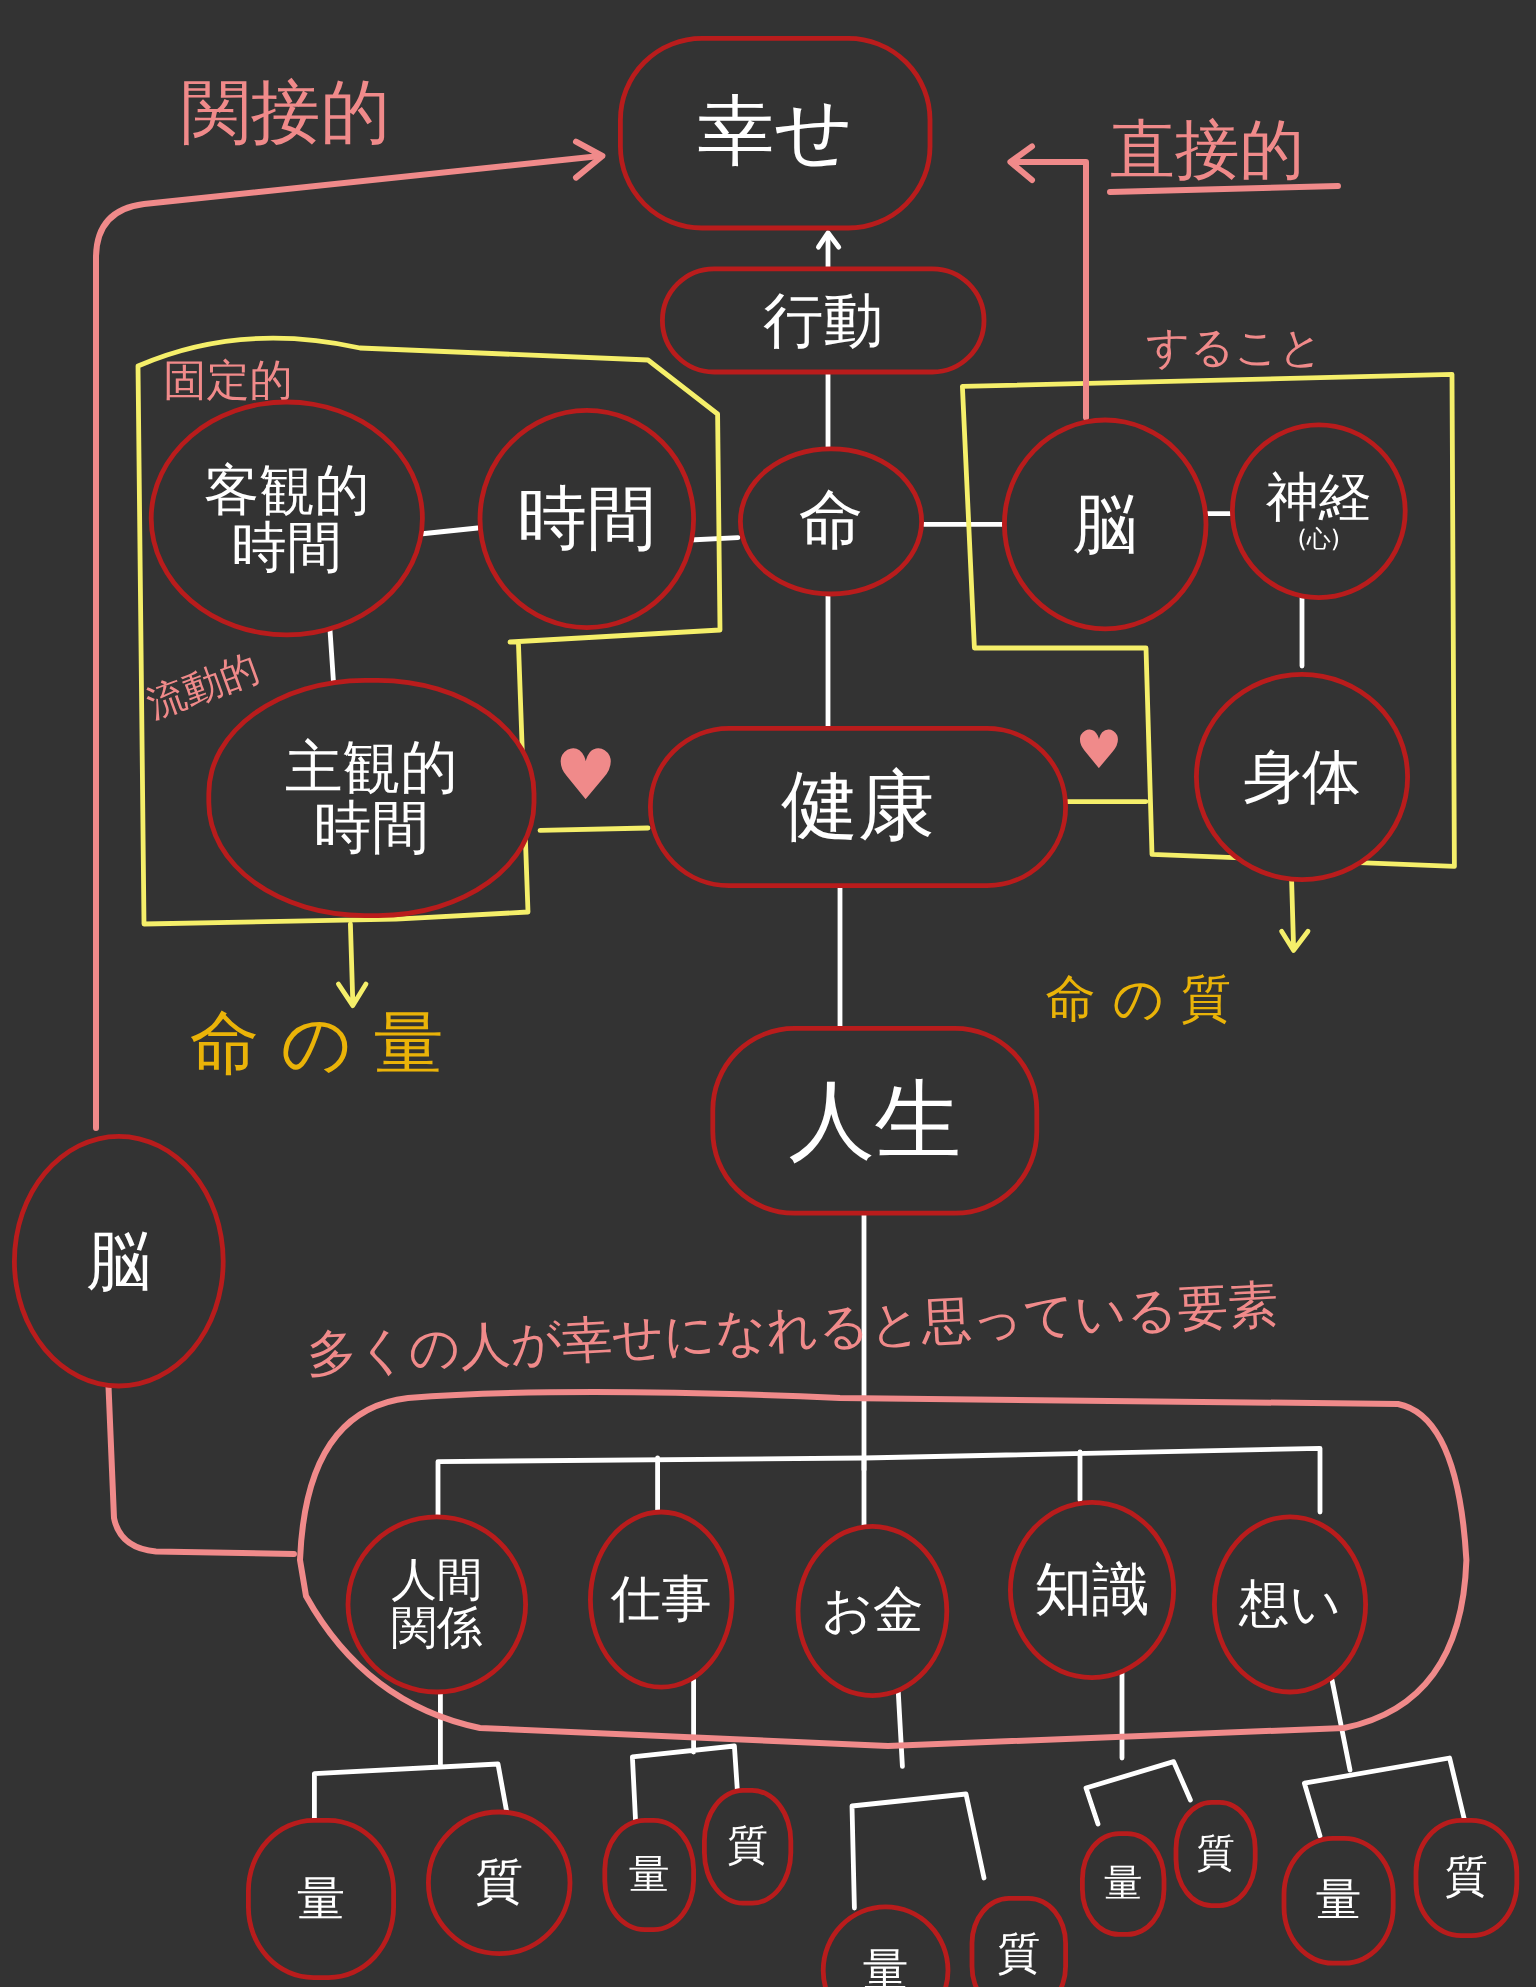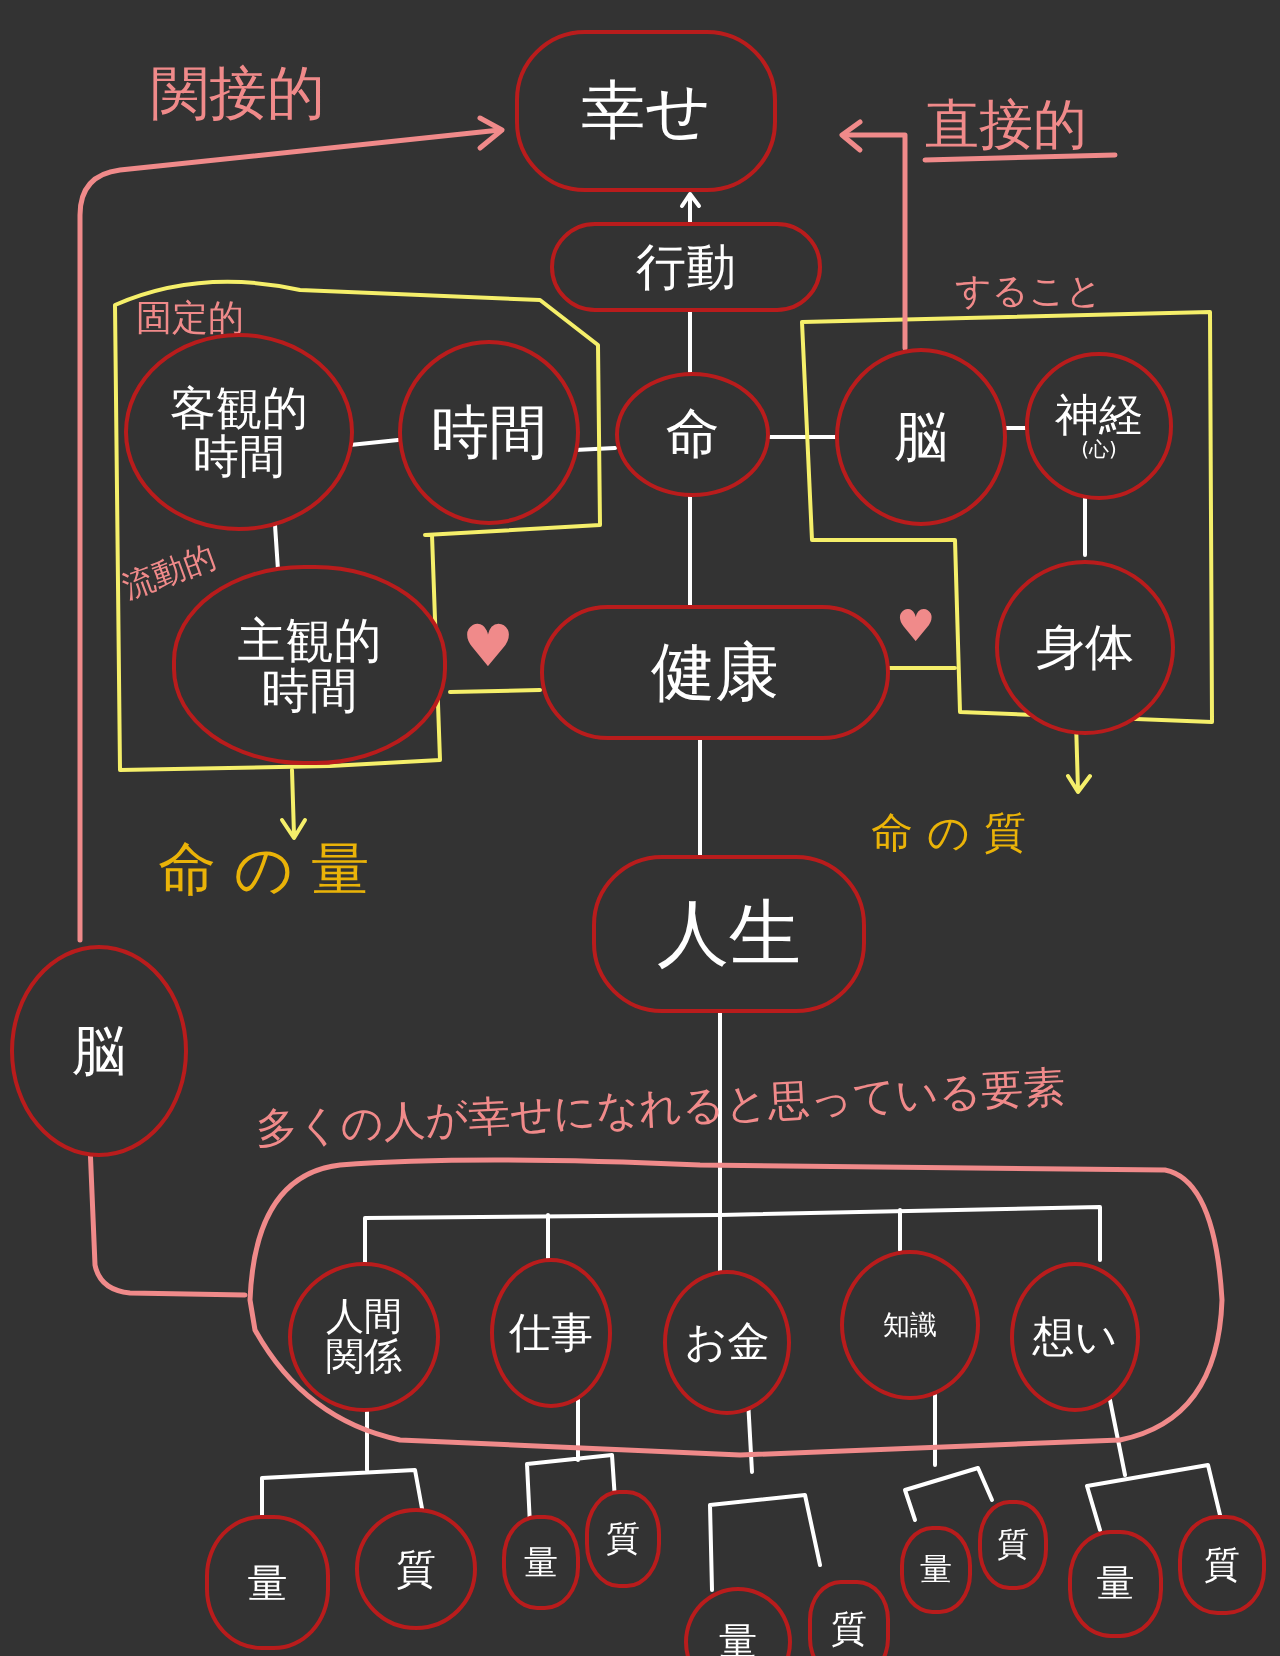--- a/index.html
+++ b/index.html
@@ -127,21 +127,21 @@
   <div class="node" style="left:288px;top:1262px;width:152px;height:150px;border-radius:50%;font-size:38px;">
     <span>人間</span>
     <span>関係</span>
   </div>
   <div class="node" style="left:490px;top:1258px;width:122px;height:150px;border-radius:50%;font-size:42px;text-align:right;">
     <span>仕事</span>
   </div>
   <div class="node" style="left:663px;top:1270px;width:128px;height:145px;border-radius:50%;font-size:42px;">
     <span>お金</span>
   </div>
-  <div class="node" style="left:840px;top:1250px;width:140px;height:150px;border-radius:50%;font-size:27px;">
+  <div class="node" style="left:840px;top:1250px;width:140px;height:150px;border-radius:50%;font-size:48px;">
     <span>知識</span>
   </div>
   <div class="node" style="left:1010px;top:1262px;width:130px;height:150px;border-radius:50%;font-size:42px;">
     <span>想い</span>
   </div>
 
   <div class="node" style="left:205px;top:1515px;width:125px;height:135px;border-radius:45%;font-size:40px;">
     <span>量</span>
   </div>
   <div class="node" style="left:355px;top:1508px;width:122px;height:122px;border-radius:50%;font-size:40px;">

